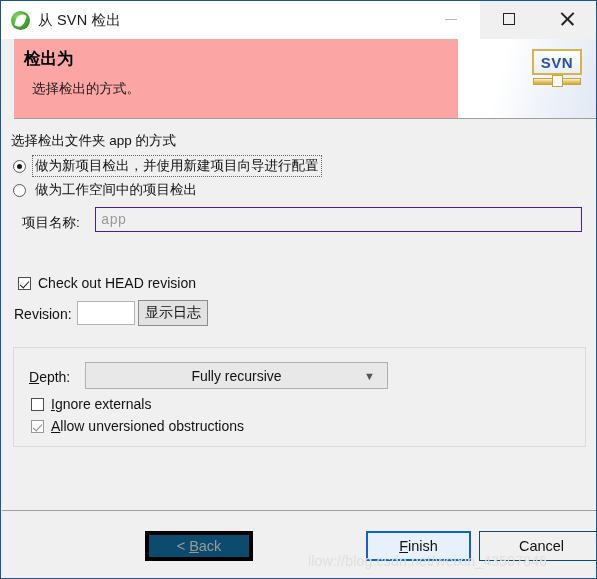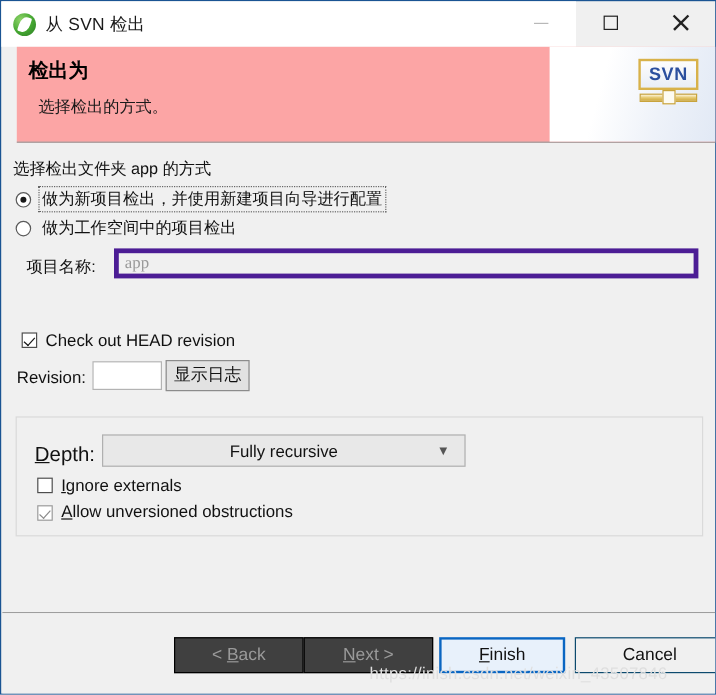--- a/index.html
+++ b/index.html
@@ -208,23 +208,23 @@
     outline: 1px dotted #666;
     outline-offset: 0px;
   }
 
   #projname-label { left: 20px; top: 94px; }
   #projname-input {
     position: absolute;
     left: 93px; top: 87px;
     width: 487px; height: 25px;
     box-sizing: border-box;
-    border: 4px solid #4c1d95;
-    background: #f0f0f0;
-    font-family: Liberation Serif, serif;
+    border: 1px solid #4c1d95;
+    background: #f0f0f0;
+    font-family: Liberation Mono, monospace;
     font-size: 14px;
     color: #9a9a9a;
     padding: 0 5px;
   }
 
   #head-check {
     position: absolute;
     left: 16px; top: 155px;
     display: flex;
     align-items: center;
@@ -285,21 +285,21 @@
     position: absolute;
     left: 11px; top: 227px;
     width: 573px; height: 100px;
     box-sizing: border-box;
     border: 1px solid #dadada;
     background: #f0f0f0;
   }
   #depth-label {
     position: absolute;
     left: 15px; top: 21px;
-    font-size: 17px; color: #111;
+    font-size: 14px; color: #111;
   }
   #depth-label u, .mnem { text-decoration: underline; }
   #depth-select {
     position: absolute;
     left: 71px; top: 14px;
     width: 303px; height: 27px;
     box-sizing: border-box;
     border: 1px solid #b0b0b0;
     background: #e8e8e8;
     font-family: "Liberation Sans", sans-serif;
@@ -320,21 +320,21 @@
     line-height: 1;
   }
   #chk-ignore {
     position: absolute;
     left: 17px; top: 48px;
     display: flex; align-items: center;
   }
   #chk-allow {
     position: absolute;
     left: 17px; top: 70px;
-    display: flex; align-items: flex-end;
+    display: flex; align-items: center;
   }
 
   
   #footer-sep {
     position: absolute;
     left: 1px; top: 509px;
     width: 595px; height: 1px;
     background: #9e9e9e;
   }
   #footer {
@@ -344,22 +344,22 @@
     background: #f0f0f0;
   }
   .navbtn {
     position: absolute;
     top: 20px;
     height: 30px;
     box-sizing: border-box;
     font-family: "Liberation Sans", sans-serif;
     font-size: 14.5px;
     cursor: default;
-    background: #404040;
-    border: 1px solid #000000;
+    background: #0c4a6e;
+    border: 4px solid #000000;
     color: #9a9a9a;
   }
   #btn-back { left: 143px; width: 108px; }
   #btn-next { left: 251px; width: 108px; }
   #btn-finish {
     left: 364px; width: 105px;
     background: #e8f1fb;
     border: 2px solid #0a66c2;
     color: #111;
   }
@@ -453,19 +453,18 @@
       <div id="chk-allow">
         <span class="cb-mark dim checked"></span>
         <span class="cb-text"><u>A</u>llow unversioned obstructions</span>
       </div>
     </div>
   </div>
 
   <div id="footer-sep"></div>
   <div id="footer">
     <button class="navbtn" id="btn-back" disabled="">&lt; <u>B</u>ack</button>
-    <button class="navbtn" id="btn-next" disabled=""><u>N</u>ext &gt;</button>
     <button class="navbtn" id="btn-finish"><u>F</u>inish</button>
     <button class="navbtn" id="btn-cancel">Cancel</button>
   </div>
 
-  <div id="watermark">https://inish.csdn.net/weixin_43507846</div>
+  <div id="watermark">llow://blog.csdn.net/weixin_43507846</div>
 </div>
 
 </body></html>

